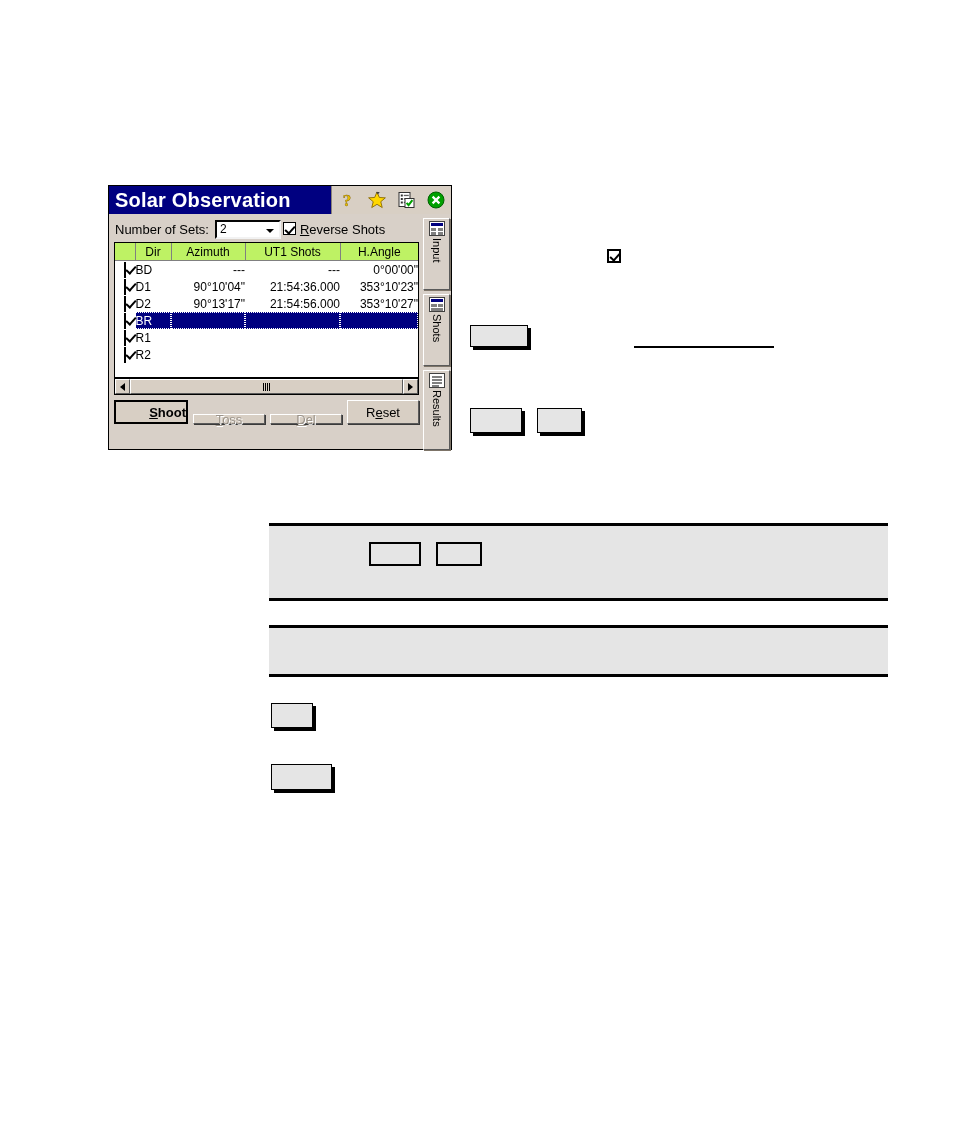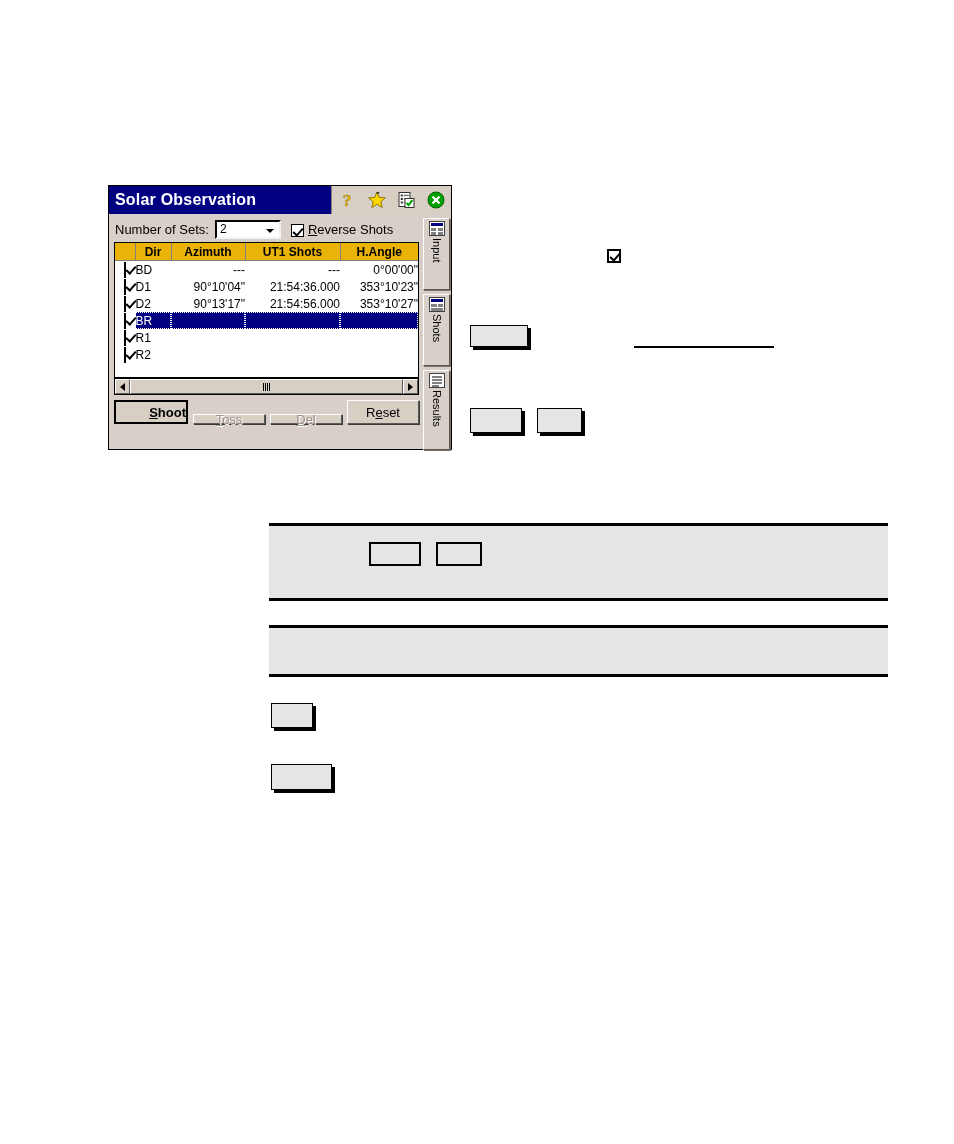--- a/index.html
+++ b/index.html
@@ -34,21 +34,21 @@
     left: 0; top: 0;
     width: 100%;
     height: 28px;
     background: #000080;
     display: flex;
     align-items: center;
     box-sizing: border-box;
   }
   .title-text {
     color: #ffffff;
-    font-size: 16px;
+    font-size: 20px;
     font-weight: bold;
     letter-spacing: 0.2px;
     padding-left: 6px;
     white-space: nowrap;
     font-family: "Liberation Sans", sans-serif;
     text-align: right;
   }
   .title-icons {
     position: absolute;
     right: 0; top: 0;
@@ -187,22 +187,22 @@
     content: "";
     position: absolute;
     left: 3px; top: 1px;
     width: 4px; height: 8px;
     border: solid #000000;
     border-width: 0 2px 2px 0;
     transform: rotate(42deg);
   }
   .cb-wrap {
     display: flex;
-    align-items: flex-end;
-    margin-left: 10px;
+    align-items: flex-start;
+    margin-left: 2px;
   }
   .cb-label {
     font-size: 13px;
     color: #000000;
     margin-left: 4px;
     white-space: nowrap;
   }
   .uline { text-decoration: underline; }
 
   
@@ -217,24 +217,24 @@
     box-sizing: border-box;
     overflow: hidden;
   }
   table.grid {
     border-collapse: collapse;
     width: 100%;
     table-layout: fixed;
     font-size: 12px;
   }
   table.grid th {
-    background: #eab308;
+    background: #bef264;
     border-right: 1px solid #808080;
     border-bottom: 1px solid #808080;
-    font-weight: bold;
+    font-weight: normal;
     font-size: 12px;
     height: 17px;
     color: #000000;
     padding: 0;
   }
   table.grid td {
     height: 17px;
     padding: 0;
     font-size: 12px;
     color: #000000;

